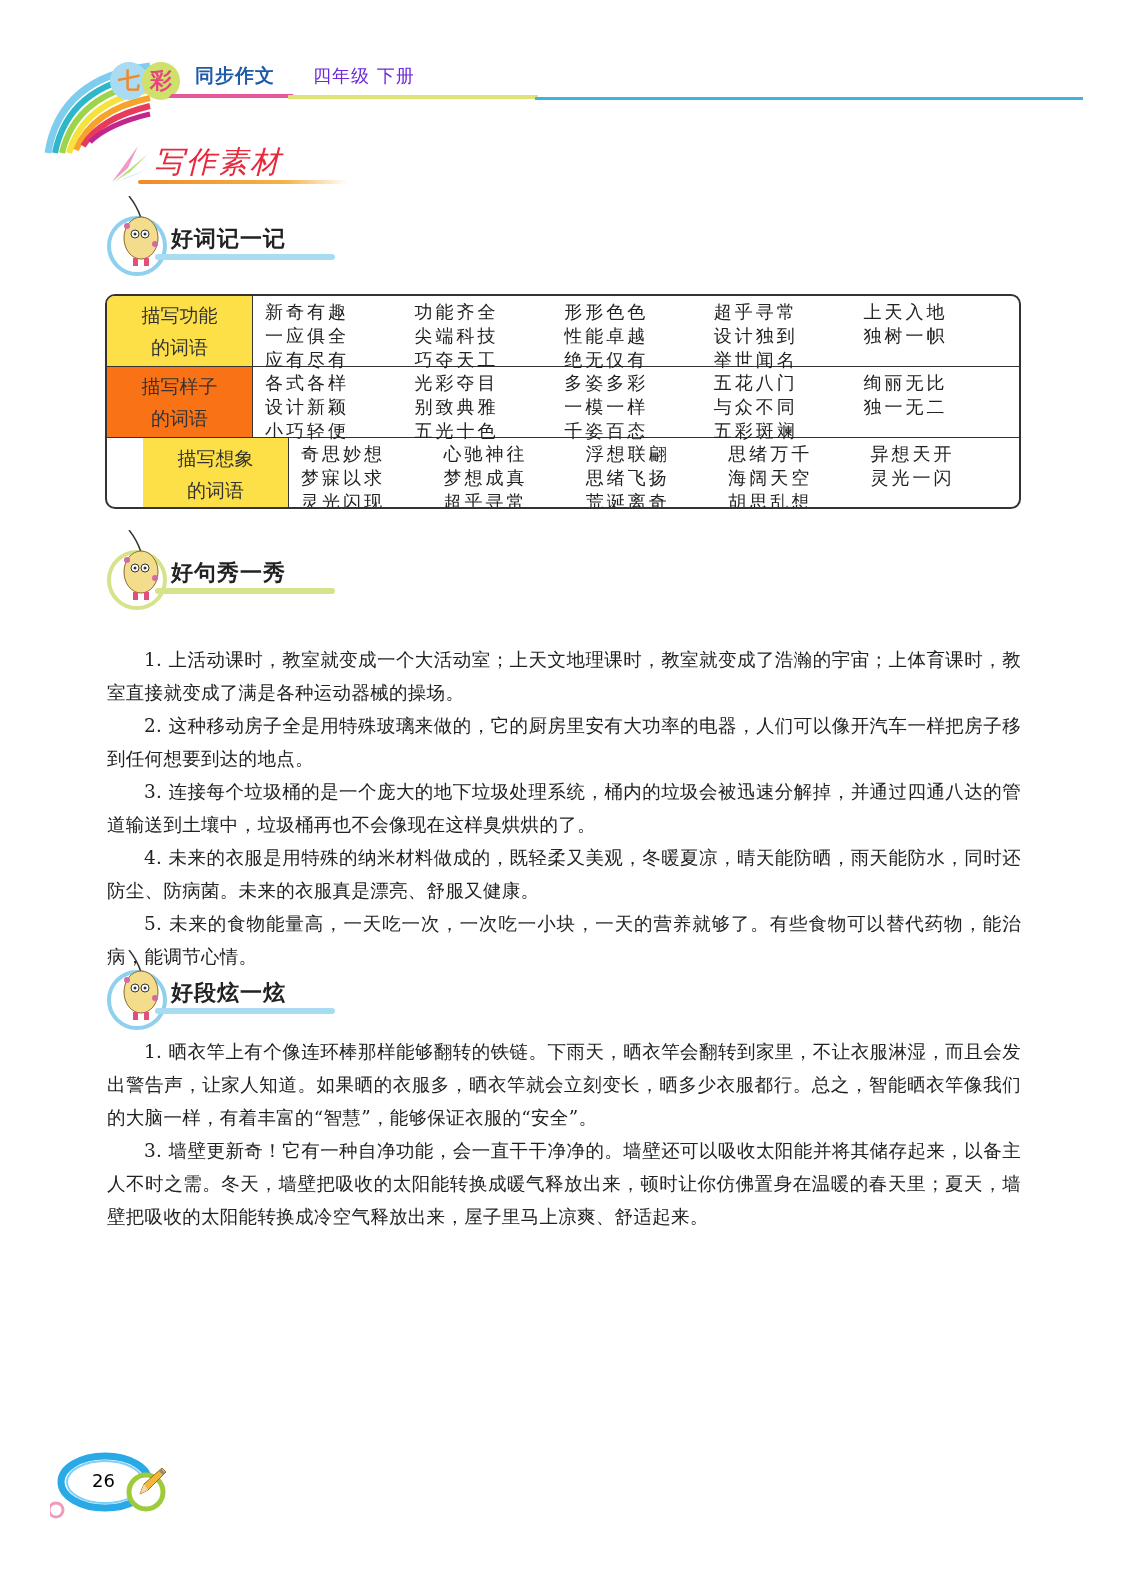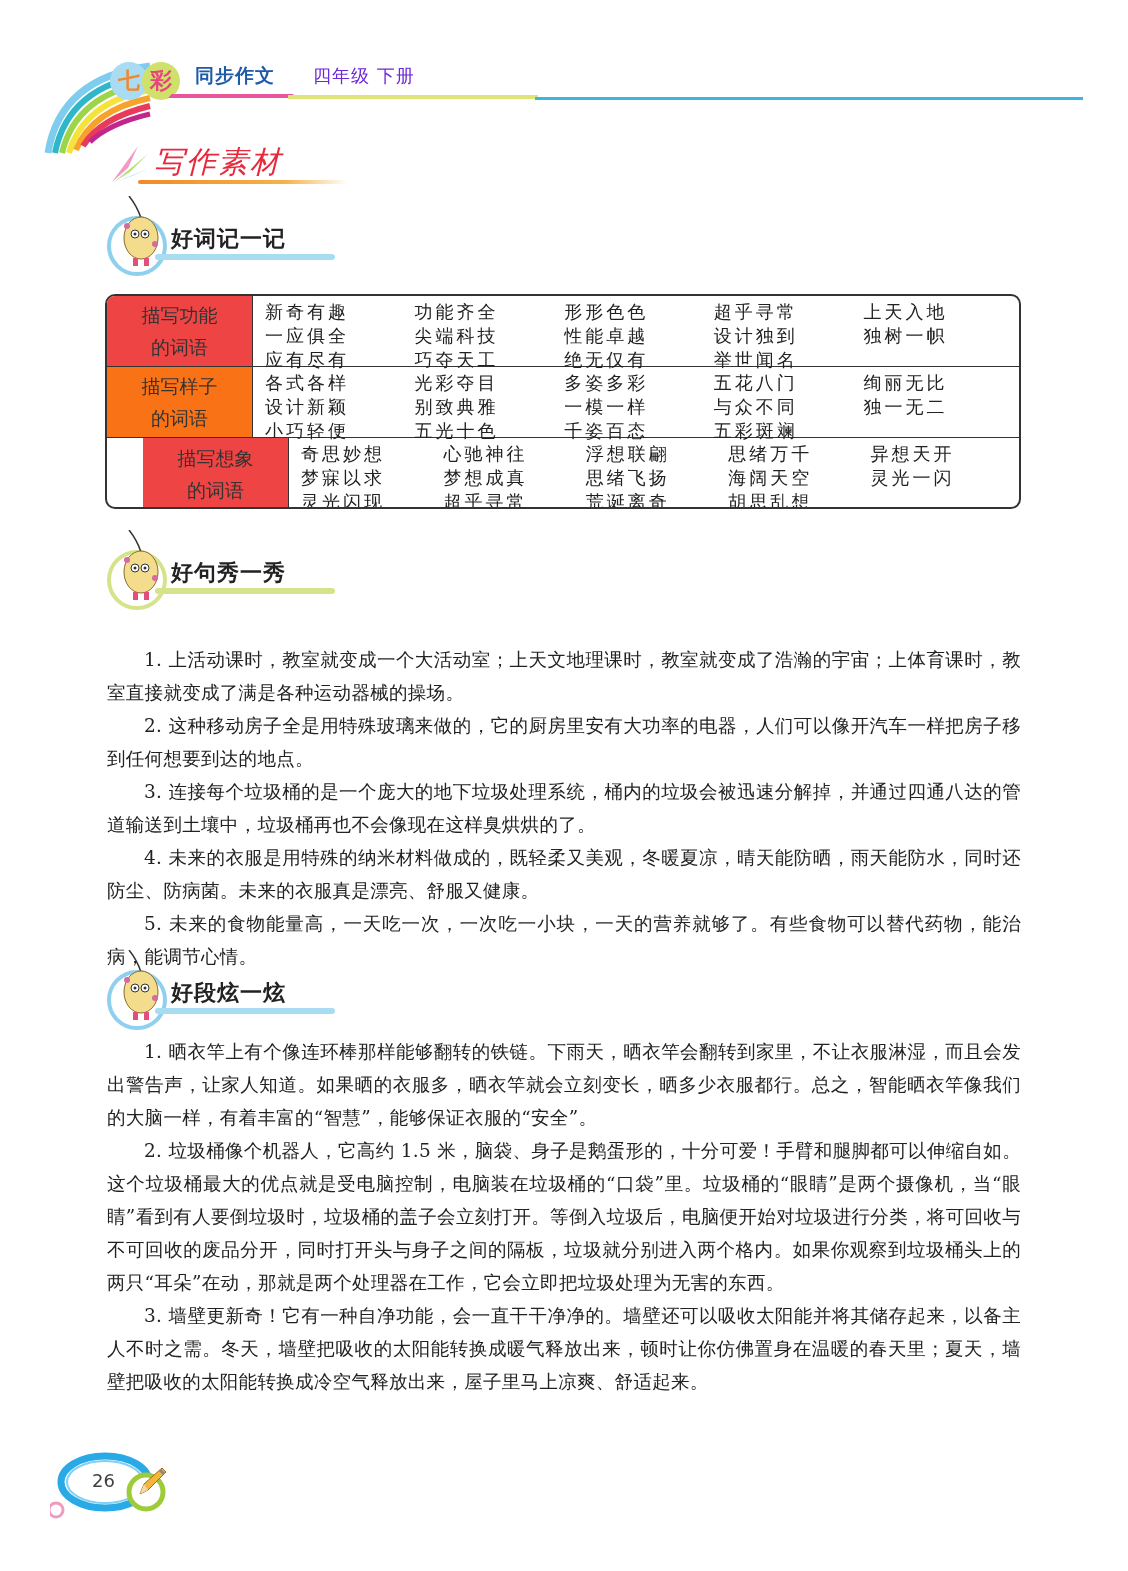--- a/index.html
+++ b/index.html
@@ -43,34 +43,34 @@
     .sub.green .wave { background:#d6e38a; }
 
     
     .words { position:absolute; left:105px; top:294px; width:916px; height:215px;
              border:2.5px solid #333; border-radius:10px; overflow:hidden; }
     .wrow { display:flex; height:71px; border-bottom:1.5px solid #333; }
     .wrow:last-child { border-bottom:none;padding-left:36px; }
     .wcat { width:146px; border-right:1.5px solid #333; display:flex; flex-direction:column;
             align-items:center; justify-content:center; font-family:"DejaVu Sans",sans-serif;
             font-size:19px; line-height:32px; color:#333; }
-    .wcat.lav { background:#ef4444; }
+    .wcat.lav { background:#fde047; }
     .wcat.yel { background:#f97316; }
     .wcells { flex:1; display:grid; grid-template-columns:repeat(5,1fr); grid-template-rows:1fr 1fr;
               padding:4px 6px 4px 12px; align-items:center; }
     .wcells span { font-family:"DejaVu Serif",serif; font-size:18px; letter-spacing:3px; color:#222; white-space:nowrap; }
 
     
     .para-block { position:absolute; left:107px; width:914px; }
     .para-block p { font-family:"DejaVu Serif","Liberation Serif",serif; font-size:18.5px;
                     line-height:33px; text-indent:2em; text-align:justify; color:#222; letter-spacing:0.3px; }
 
     
     .pagenum-wrap { position:absolute; left:50px; top:1450px; width:130px; height:110px; }
-    .pagenum { position:absolute; left:42px; top:20px; font-family:"DejaVu Sans",sans-serif; font-size:18px; color:#404040; }
+    .pagenum { position:absolute; left:42px; top:20px; font-family:"DejaVu Sans",sans-serif; font-size:18px; color:#000000; }
   </style>
 </head>
 <body>
 
 <svg class="rainbow" viewBox="0 0 150 100">
   <path d="M8 95 Q20 20 110 8" stroke="#7fcdee" stroke-width="7" fill="none"></path>
   <path d="M15 95 Q28 28 110 16" stroke="#2fb7c9" stroke-width="6" fill="none"></path>
   <path d="M22 95 Q36 36 110 24" stroke="#9dd44a" stroke-width="6" fill="none"></path>
   <path d="M29 95 Q44 44 110 32" stroke="#f5e23a" stroke-width="6" fill="none"></path>
   <path d="M36 92 Q52 52 110 40" stroke="#f7a32a" stroke-width="6" fill="none"></path>
@@ -221,21 +221,20 @@
       <circle cx="40" cy="48" r="3" fill="#d66aa0"></circle>
     <rect x="18" y="62" width="5" height="8" fill="#e0507a"></rect>
       <rect x="29" y="62" width="5" height="8" fill="#e0507a"></rect>
   </svg>
   <div class="wave"></div>
   <span class="label">好段炫一炫</span>
 </div>
 
 <div class="para-block" style="top:1035px;">
   <p>1. 晒衣竿上有个像连环棒那样能够翻转的铁链。下雨天，晒衣竿会翻转到家里，不让衣服淋湿，而且会发出警告声，让家人知道。如果晒的衣服多，晒衣竿就会立刻变长，晒多少衣服都行。总之，智能晒衣竿像我们的大脑一样，有着丰富的“智慧”，能够保证衣服的“安全”。</p>
-  <p>2. 垃圾桶像个机器人，它高约 1.5 米，脑袋、身子是鹅蛋形的，十分可爱！手臂和腿脚都可以伸缩自如。这个垃圾桶最大的优点就是受电脑控制，电脑装在垃圾桶的“口袋”里。垃圾桶的“眼睛”是两个摄像机，当“眼睛”看到有人要倒垃圾时，垃圾桶的盖子会立刻打开。等倒入垃圾后，电脑便开始对垃圾进行分类，将可回收与不可回收的废品分开，同时打开头与身子之间的隔板，垃圾就分别进入两个格内。如果你观察到垃圾桶头上的两只“耳朵”在动，那就是两个处理器在工作，它会立即把垃圾处理为无害的东西。</p>
   <p>3. 墙壁更新奇！它有一种自净功能，会一直干干净净的。墙壁还可以吸收太阳能并将其储存起来，以备主人不时之需。冬天，墙壁把吸收的太阳能转换成暖气释放出来，顿时让你仿佛置身在温暖的春天里；夏天，墙壁把吸收的太阳能转换成冷空气释放出来，屋子里马上凉爽、舒适起来。</p>
 </div>
 
 <div class="pagenum-wrap">
   <svg width="130" height="110" viewBox="0 0 130 110">
     <ellipse cx="55" cy="32" rx="44" ry="26" fill="none" stroke="#29a9e6" stroke-width="7"></ellipse>
     <ellipse cx="55" cy="32" rx="38" ry="21" fill="none" stroke="#7fd0f2" stroke-width="2"></ellipse>
     <circle cx="96" cy="42" r="17" fill="#fff" stroke="#9dcb3a" stroke-width="5"></circle>
     <circle cx="6" cy="60" r="7" fill="none" stroke="#f09ac0" stroke-width="3"></circle>
   </svg>

